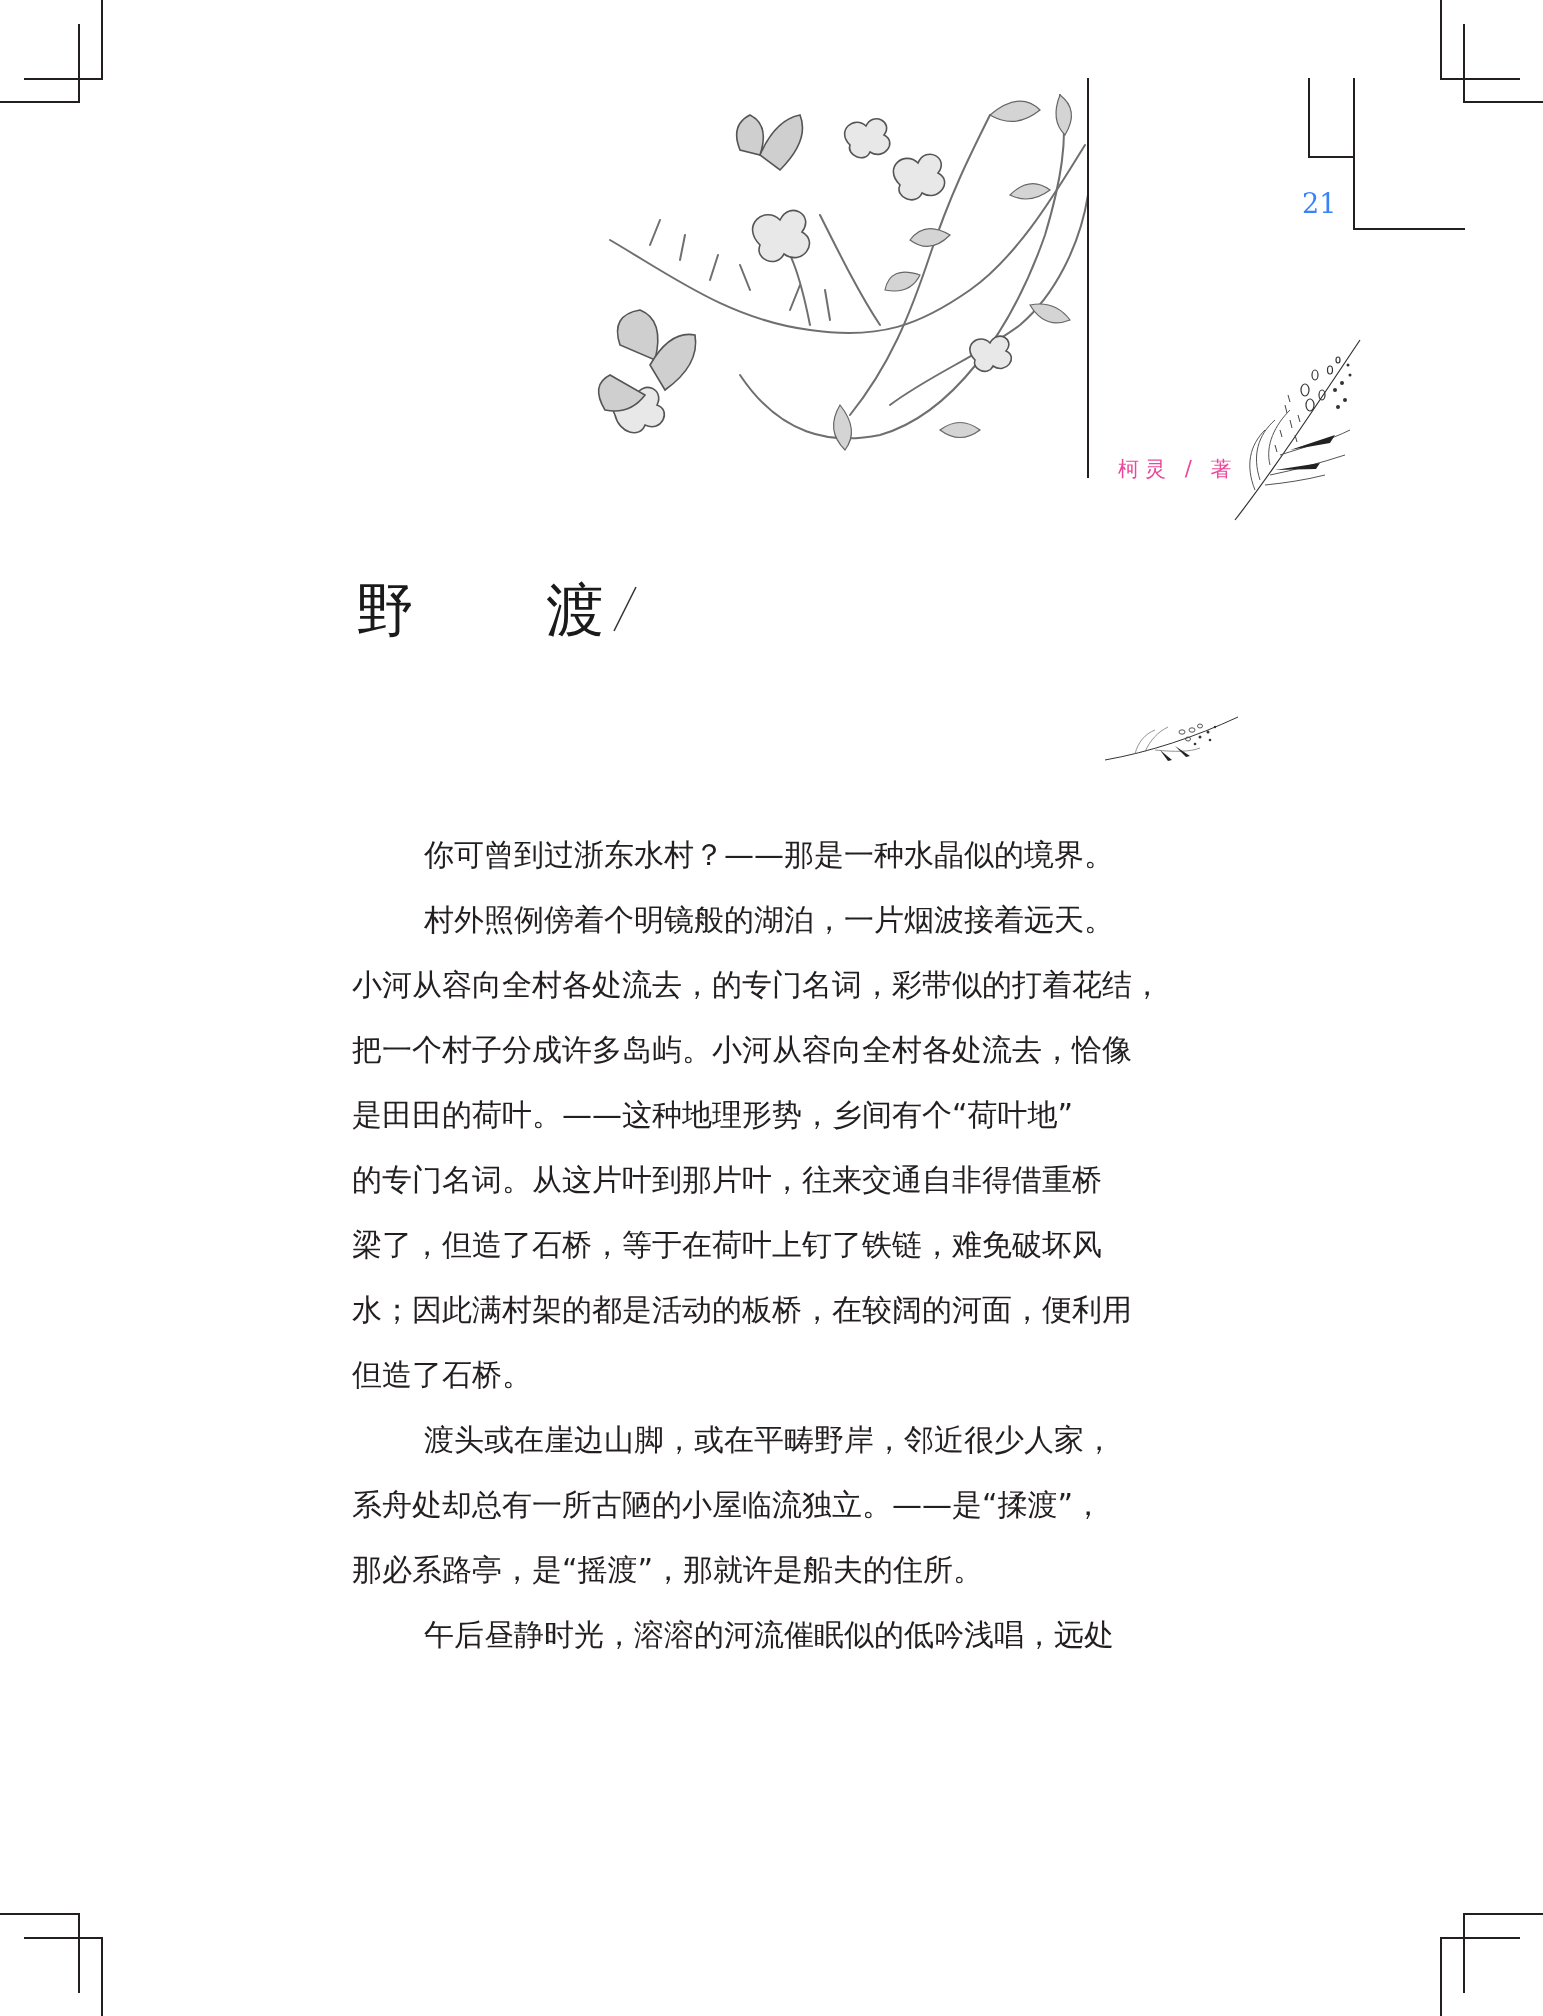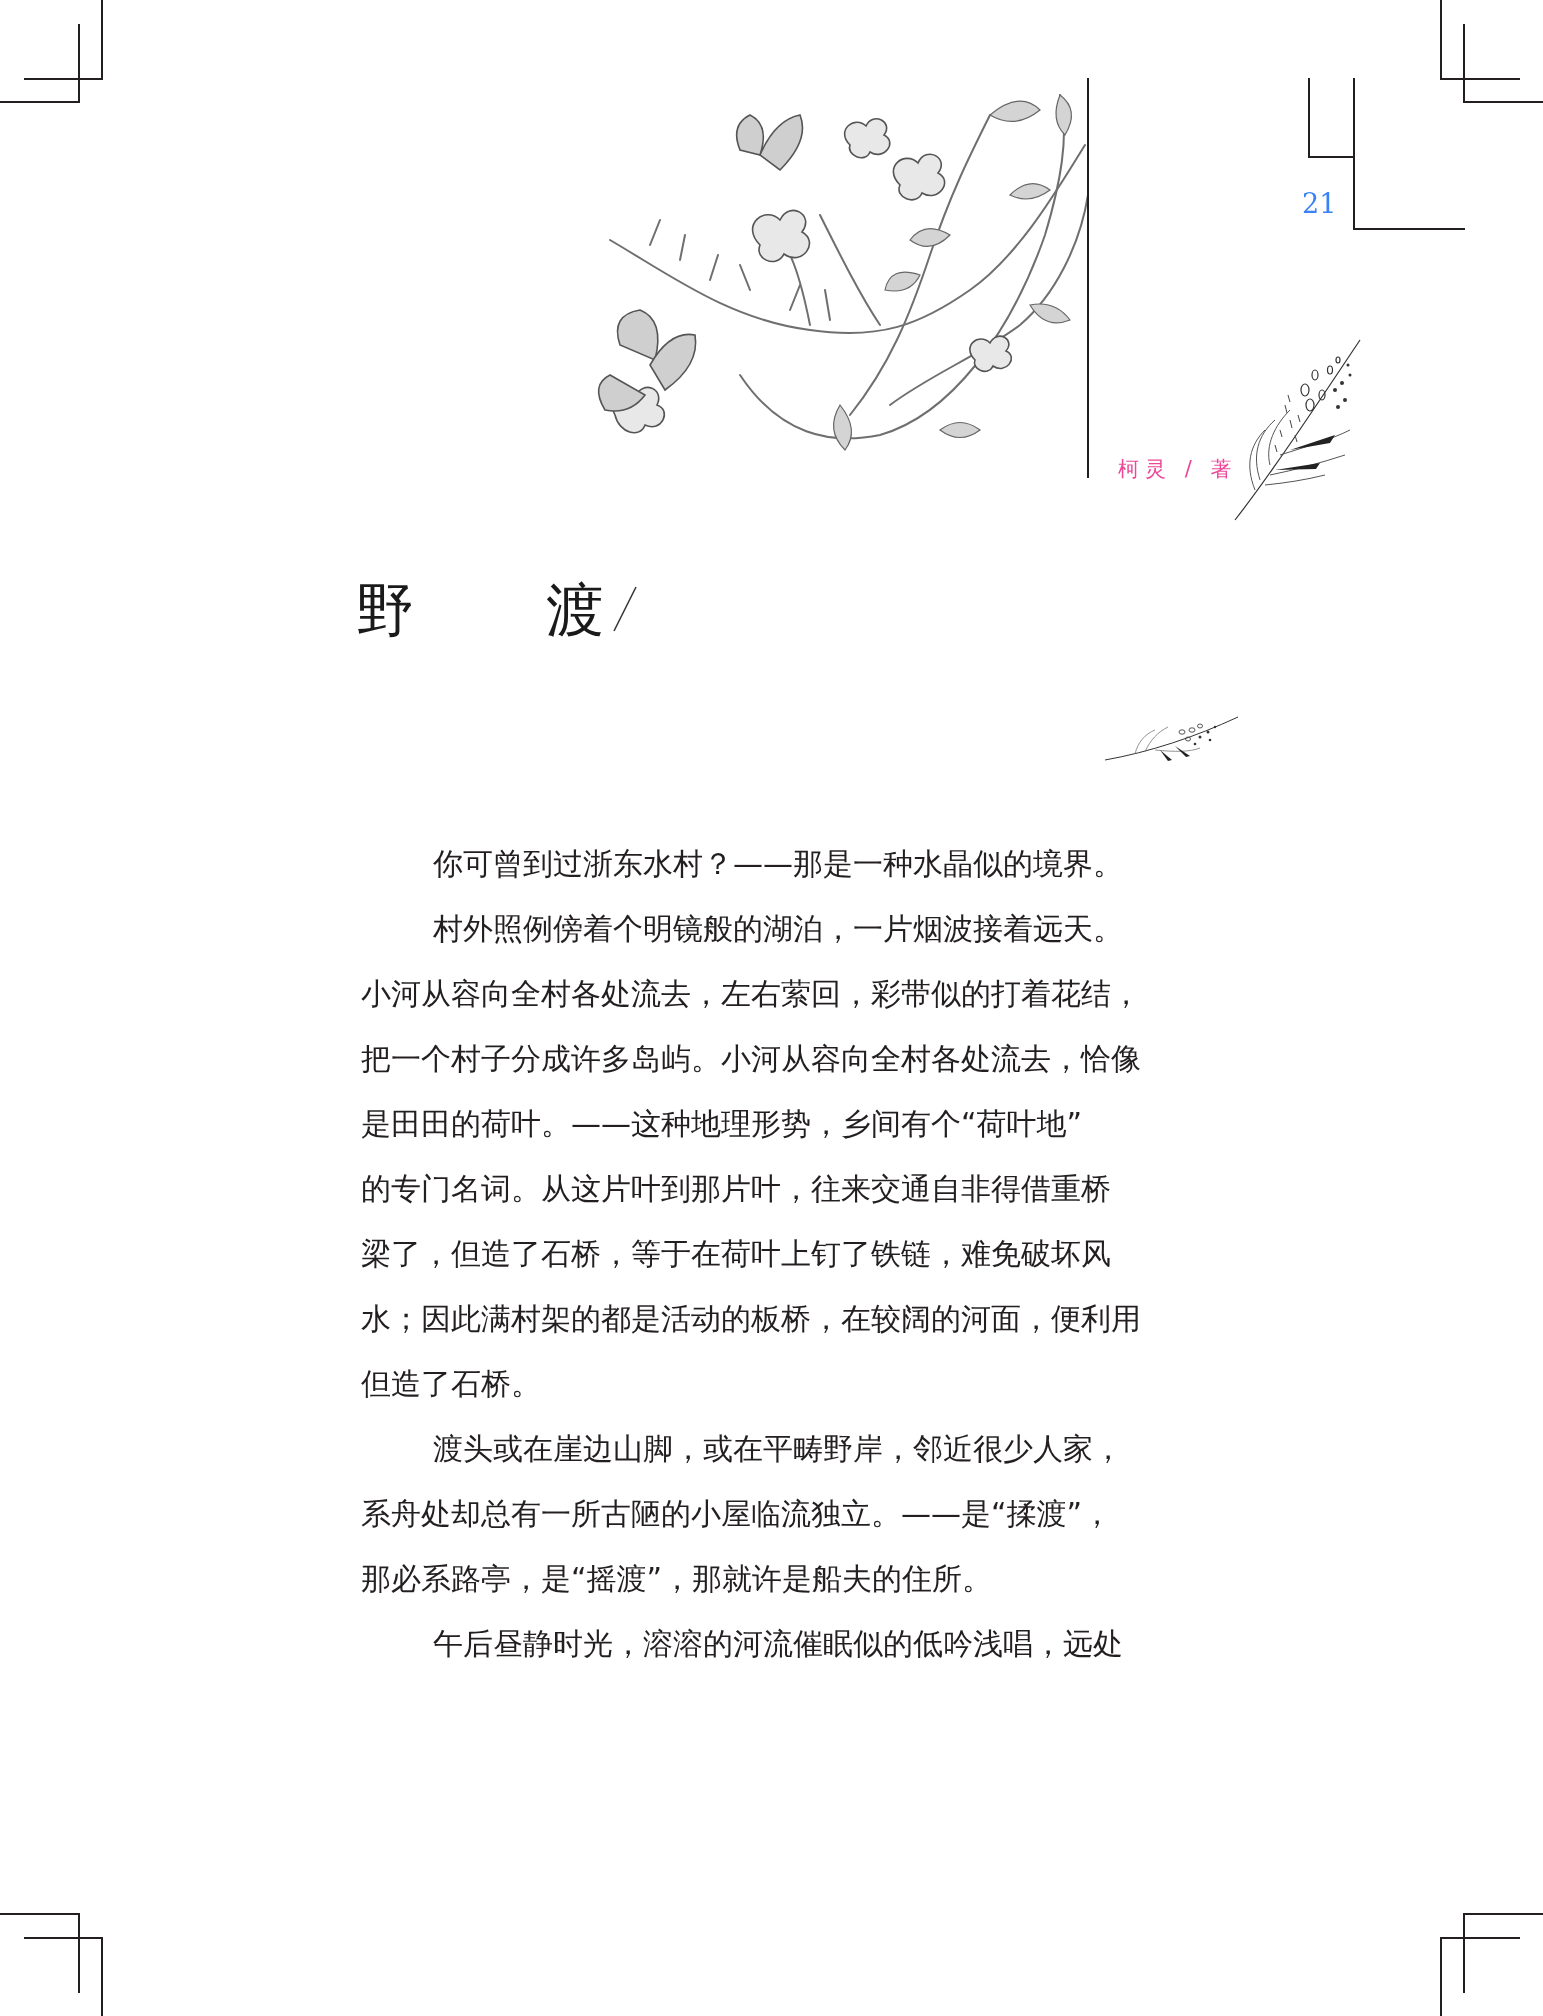--- a/index.html
+++ b/index.html
@@ -20,21 +20,21 @@
   .feather-small { position: absolute; left: 1100px; top: 712px; width: 140px; height: 55px; }
 
   .page-number { position: absolute; left: 1302px; top: 188px; font-family: "DejaVu Serif", "Liberation Serif", serif;
                  font-size: 27px; color: #3b82f6; }
 
   .title { position: absolute; left: 352px; top: 568px; font-size: 58px; font-weight: normal;
            color: #1a1a1a; margin: 4px; letter-spacing: 0; white-space: nowrap; }
   .title .ch1 { display: inline-block; width: 190px; }
   .title-slash { position: absolute; left: 612px; top: 585px; width: 26px; height: 48px; }
 
-  .body-text { position: absolute; left: 352px; top: 822px; width: 866px; margin: 9px;
+  .body-text { position: absolute; left: 352px; top: 822px; width: 866px; margin: 0;
                font-size: 30px; line-height: 65px; color: #231f20; }
   .body-text p { margin: 0; text-align: justify; text-align-last: left; }
   .body-text p.indent { text-indent: 72px; }
   .body-text .line { display: block; white-space: nowrap; }
 </style>
 </head>
 <body>
 
 <div>
   <div class="crop v" style="left:101px; top:0; height:79px;"></div>
@@ -179,21 +179,21 @@
       <circle cx="95" cy="32" r="1.3"></circle>
   </g>
 </svg>
 
 <div class="body-text">
   <p class="indent">
     <span class="line">你可曾到过浙东水村？——那是一种水晶似的境界。</span>
   </p>
   <p class="indent">
     <span class="line">村外照例傍着个明镜般的湖泊，一片烟波接着远天。</span>
-    <span class="line" style="text-indent:0">小河从容向全村各处流去，左右萦回，彩带似的打着花结，</span>
+    <span class="line" style="text-indent:0">小河从容向全村各处流去，的专门名词，彩带似的打着花结，</span>
     <span class="line" style="text-indent:0">把一个村子分成许多岛屿。小河从容向全村各处流去，恰像</span>
     <span class="line" style="text-indent:0">是田田的荷叶。——这种地理形势，乡间有个“荷叶地”</span>
     <span class="line" style="text-indent:0">的专门名词。从这片叶到那片叶，往来交通自非得借重桥</span>
     <span class="line" style="text-indent:0">梁了，但造了石桥，等于在荷叶上钉了铁链，难免破坏风</span>
     <span class="line" style="text-indent:0">水；因此满村架的都是活动的板桥，在较阔的河面，便利用</span>
     <span class="line" style="text-indent:0">但造了石桥。</span>
   </p>
   <p class="indent">
     <span class="line">渡头或在崖边山脚，或在平畴野岸，邻近很少人家，</span>
     <span class="line" style="text-indent:0">系舟处却总有一所古陋的小屋临流独立。——是“揉渡”，</span>

